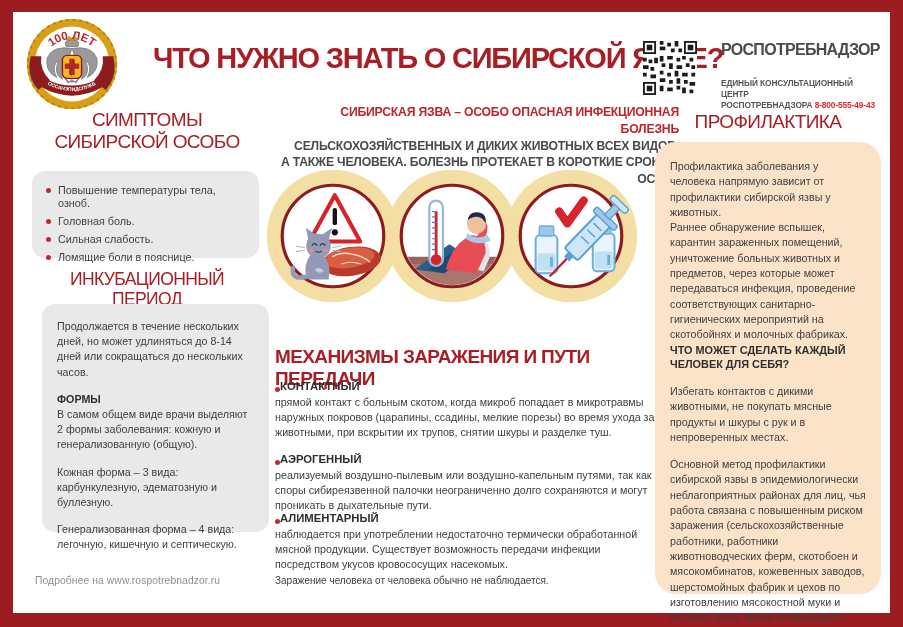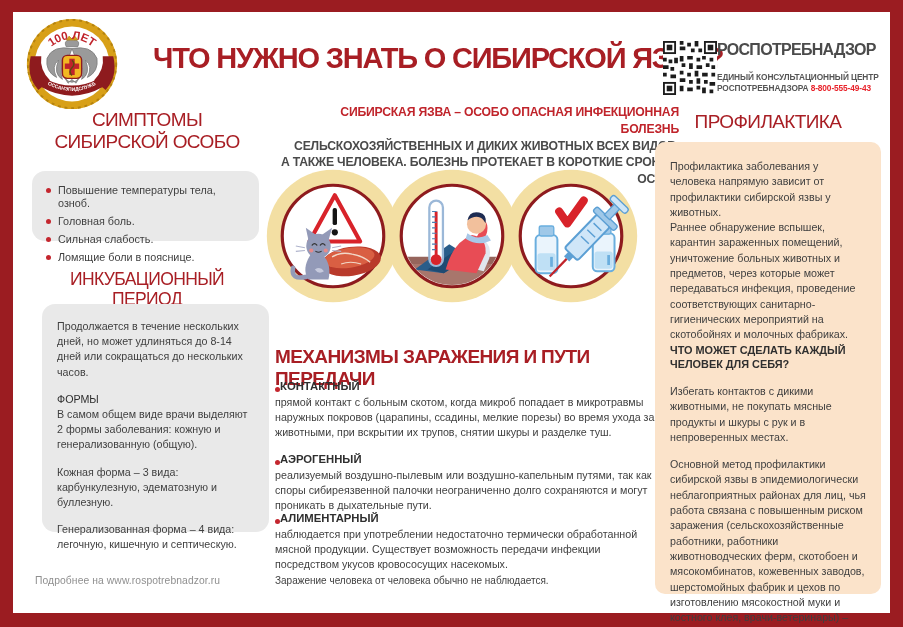--- a/index.html
+++ b/index.html
@@ -8,57 +8,57 @@
   }
   *{box-sizing:border-box;margin:0;padding:0}
   body{font-family:"Liberation Sans",sans-serif;background:#fff}
   .poster{position:relative;width:903px;height:627px;background:var(--frame);overflow:hidden}
   .canvas{position:absolute;left:13px;top:12px;width:877px;height:601px;background:#fff}
   .abs{position:absolute}
 
   .page-title{left:140px;top:30px;width:480px;text-align:center;font-size:29px;font-weight:bold;
     color:var(--red);letter-spacing:-1.2px;white-space:nowrap}
 
-  .agency{left:650px;top:29px;width:222px;display:flex;gap:0;align-items:flex-start}
+  .agency{left:630px;top:29px;width:222px;display:flex;gap:24px;align-items:flex-start}
   .agency .qr{width:54px;height:54px;flex:0 0 auto}
   .agency-name{font-size:16px;font-weight:bold;color:#4b4b4b;letter-spacing:-0.7px;white-space:nowrap}
-  .agency-sub{font-size:8.3px;font-weight:bold;color:#555;margin-top:13px;letter-spacing:-0.1px;line-height:1.35}
+  .agency-sub{font-size:8.3px;font-weight:bold;color:#555;margin-top:19px;letter-spacing:-0.1px;line-height:1.35}
   .agency-phone{color:#e8222a}
 
   .sec-title{color:var(--red);font-weight:normal;font-size:19px;letter-spacing:-0.6px;text-align:center;line-height:1.15}
   .sym-title{left:20px;top:97px;width:228px}
   .inc-title{left:20px;top:257px;width:228px}
   .prev-title{left:642px;top:99px;width:226px}
 
   .graybox{background:var(--graybox);border-radius:13px}
-  .box-symptoms{left:19px;top:159px;width:227px;height:70px;padding:13px 10px 0 14px}
+  .box-symptoms{left:19px;top:159px;width:227px;height:87px;padding:13px 10px 0 14px}
   .sym-item{display:flex;gap:7px;font-size:10.8px;color:var(--ink);margin-bottom:4.5px;line-height:1.25}
   .dot{width:5px;height:5px;border-radius:50%;background:#c4262e;flex:0 0 auto;margin-top:4px}
 
   .box-incubation{left:29px;top:292px;width:227px;height:228px;padding:15px 14px 0 15px;
     font-size:10.7px;color:var(--ink);line-height:1.42}
   .box-incubation .blk{margin-bottom:12px}
-  .forms-head{font-weight:normal;color:#2f2f2f}
+  .forms-head{font-weight:bold;color:#2f2f2f}
 
   .intro{left:266px;top:92px;width:400px;text-align:right;line-height:1.38;letter-spacing:-0.2px}
   .intro-l1{font-size:12.2px;font-weight:bold;color:var(--bright-red)}
   .intro-l23{font-size:12.2px;font-weight:bold;color:#4a4a4a}
 
   .circles{left:252px;top:156px;width:400px;display:flex}
   .circle-ill{width:136px;height:136px;flex:0 0 auto}
   .circle-ill + .circle-ill{margin-left:-17px}
 
   .mech-title{left:262px;top:334px;width:390px;color:var(--red);font-weight:bold;font-size:19px;letter-spacing:-0.6px}
   .mech{left:262px;width:386px;color:var(--ink)}
   .mech-name{display:flex;align-items:flex-end;gap:0;font-size:11.3px;font-weight:bold;color:#2f2f2f;margin-bottom:3px}
   .mech-desc{font-size:10.7px;line-height:1.4}
   .mech-note{font-size:10px;line-height:1.4;margin-top:2px}
   .m0{top:368px}.m1{top:441px}.m2{top:500px}
 
-  .box-prev{left:642px;top:130px;width:226px;height:452px;background:var(--peach);border-radius:10px;
+  .box-prev{left:642px;top:130px;width:226px;height:452px;background:var(--peach);border-radius:21px;
     padding:17px 14px 0 15px;font-size:10.7px;color:var(--ink);line-height:1.43}
   .prev-sub{font-weight:bold;color:#2f2f2f;margin:0 0 12px 0;line-height:1.35;font-size:10.9px}
   .box-prev .p{margin-bottom:12px}
 
   .footer{left:22px;top:563px;font-size:10.3px;color:#8f8f8f;letter-spacing:0.1px}
 </style>
 </head>
 <body>
 
 <div class="poster">

